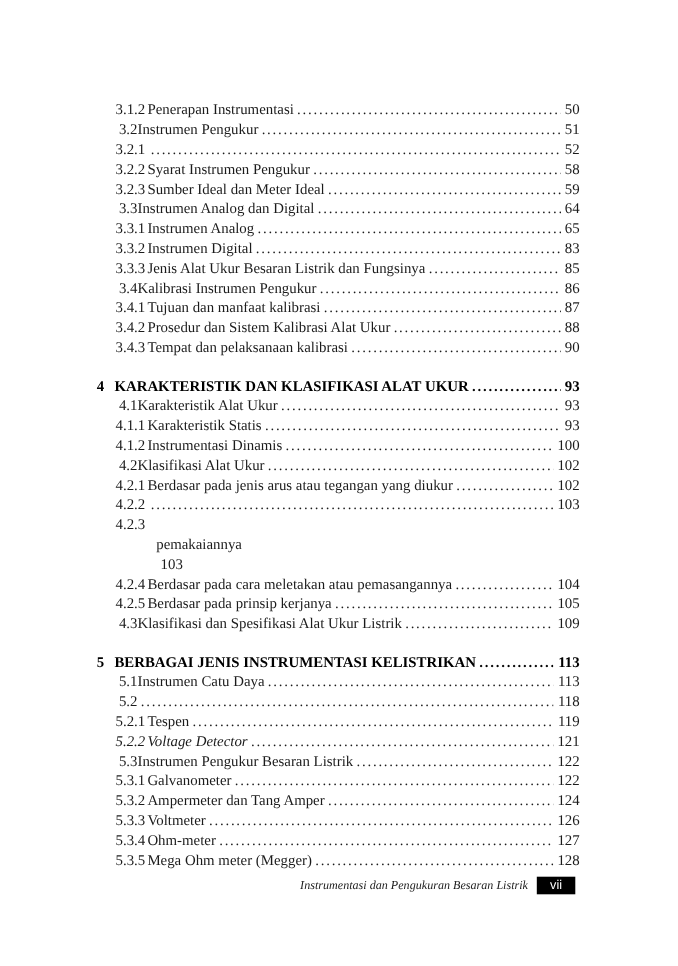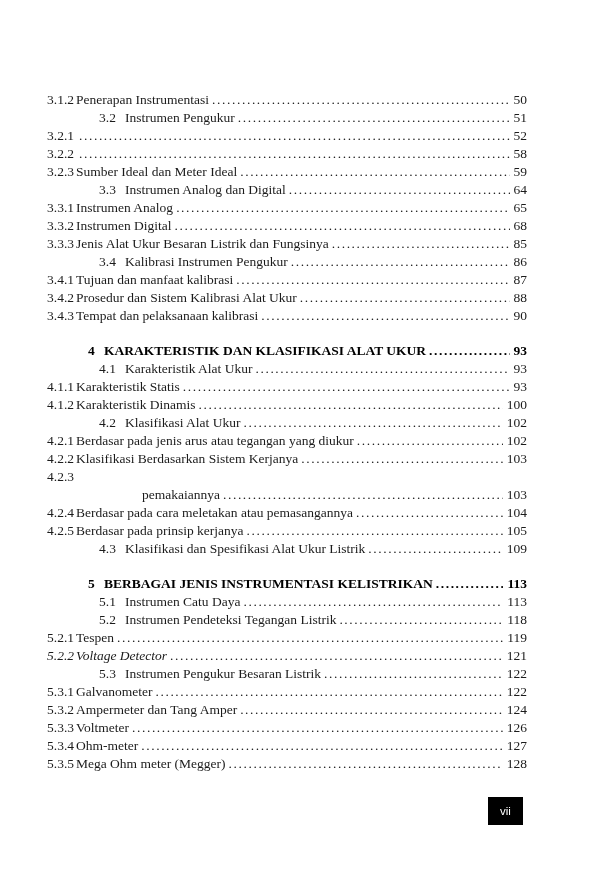--- a/index.html
+++ b/index.html
@@ -36,45 +36,45 @@
     white-space: nowrap;
     letter-spacing: 1.6px;
     padding-left: 3px;
   }
   .row .page-num {
     flex: 0 0 auto;
     padding-left: 4px;
   }
   .level-1 { padding-left: 88px; font-weight: 700; color: #000; }
   .level-1 .num { width: 16px; }
-  .level-2 { padding-left: 99px; }
+  .level-2 { padding-left: 99px; text-align: right; }
   .level-2 .num { width: 26px; }
-  .level-3 { padding-left: 47px; }
+  .level-3 { padding-left: 105px; }
   .level-3 .num { width: 29px; }
-  .cont { padding-left: 142px; }
+  .cont { padding-left: 142px; flex-direction: column; }
   .gap { margin-top: 17px; }
   .italic .num, .italic .label { font-style: italic; }
   .footer {
     position: absolute;
     top: 797px;
     left: 0;
     right: 93px;
     display: flex;
     justify-content: flex-end;
     align-items: center;
   }
   .footer-title {
     font-style: italic;
     font-size: 11px;
     color: #1b1b1b;
     margin-right: 8px;
   }
   .footer-pagebox {
     width: 35px;
-    height: 28px;
+    height: 16px;
     display: flex;
     align-items: center;
     justify-content: center;
     font-family: "Liberation Sans", sans-serif;
     font-size: 11.5px;
   }
 </style>
 </head>
 <body style="background: rgb(255, 255, 255); color: rgb(27, 27, 27);">
 
@@ -92,20 +92,21 @@
         <span class="leader">................................................................................................................................................................</span>
         <span class="page-num">51</span>
       </div>
       <div class="row level-3">
         <span class="num">3.2.1</span>
         <span class="leader">................................................................................................................................................................</span>
         <span class="page-num">52</span>
       </div>
       <div class="row level-3">
         <span class="num">3.2.2</span>
+        <span class="label">Syarat Instrumen Pengukur</span>
         <span class="leader">................................................................................................................................................................</span>
         <span class="page-num">58</span>
       </div>
       <div class="row level-3">
         <span class="num">3.2.3</span>
         <span class="label">Sumber Ideal dan Meter Ideal</span>
         <span class="leader">................................................................................................................................................................</span>
         <span class="page-num">59</span>
       </div>
       <div class="row level-2">
@@ -117,21 +118,21 @@
       <div class="row level-3">
         <span class="num">3.3.1</span>
         <span class="label">Instrumen Analog</span>
         <span class="leader">................................................................................................................................................................</span>
         <span class="page-num">65</span>
       </div>
       <div class="row level-3">
         <span class="num">3.3.2</span>
         <span class="label">Instrumen Digital</span>
         <span class="leader">................................................................................................................................................................</span>
-        <span class="page-num">68</span>
+        <span class="page-num">83</span>
       </div>
       <div class="row level-3">
         <span class="num">3.3.3</span>
         <span class="label">Jenis Alat Ukur Besaran Listrik dan Fungsinya</span>
         <span class="leader">................................................................................................................................................................</span>
         <span class="page-num">85</span>
       </div>
       <div class="row level-2">
         <span class="num">3.4</span>
         <span class="label">Kalibrasi Instrumen Pengukur</span>
@@ -169,39 +170,38 @@
         <span class="page-num">93</span>
       </div>
       <div class="row level-3">
         <span class="num">4.1.1</span>
         <span class="label">Karakteristik Statis</span>
         <span class="leader">................................................................................................................................................................</span>
         <span class="page-num">93</span>
       </div>
       <div class="row level-3">
         <span class="num">4.1.2</span>
-        <span class="label">Karakteristik Dinamis</span>
+        <span class="label">Instrumentasi Dinamis</span>
         <span class="leader">................................................................................................................................................................</span>
         <span class="page-num">100</span>
       </div>
       <div class="row level-2">
         <span class="num">4.2</span>
         <span class="label">Klasifikasi Alat Ukur</span>
         <span class="leader">................................................................................................................................................................</span>
         <span class="page-num">102</span>
       </div>
       <div class="row level-3">
         <span class="num">4.2.1</span>
         <span class="label">Berdasar pada jenis arus atau tegangan yang diukur</span>
         <span class="leader">................................................................................................................................................................</span>
         <span class="page-num">102</span>
       </div>
       <div class="row level-3">
         <span class="num">4.2.2</span>
-        <span class="label">Klasifikasi Berdasarkan Sistem Kerjanya</span>
         <span class="leader">................................................................................................................................................................</span>
         <span class="page-num">103</span>
       </div>
       <div class="row level-3">
         <span class="num">4.2.3</span>
       </div>
       <div class="row level-3 cont">
         <span class="label">pemakaiannya</span>
         <span class="leader">................................................................................................................................................................</span>
         <span class="page-num">103</span>
@@ -231,21 +231,20 @@
         <span class="page-num">113</span>
       </div>
       <div class="row level-2">
         <span class="num">5.1</span>
         <span class="label">Instrumen Catu Daya</span>
         <span class="leader">................................................................................................................................................................</span>
         <span class="page-num">113</span>
       </div>
       <div class="row level-2">
         <span class="num">5.2</span>
-        <span class="label">Instrumen Pendeteksi Tegangan Listrik</span>
         <span class="leader">................................................................................................................................................................</span>
         <span class="page-num">118</span>
       </div>
       <div class="row level-3">
         <span class="num">5.2.1</span>
         <span class="label">Tespen</span>
         <span class="leader">................................................................................................................................................................</span>
         <span class="page-num">119</span>
       </div>
       <div class="row level-3 italic">
@@ -285,17 +284,18 @@
         <span class="page-num">127</span>
       </div>
       <div class="row level-3">
         <span class="num">5.3.5</span>
         <span class="label">Mega Ohm meter (Megger)</span>
         <span class="leader">................................................................................................................................................................</span>
         <span class="page-num">128</span>
       </div>
     </div>
   <div class="footer">
+    <span class="footer-title">Instrumentasi dan Pengukuran Besaran Listrik</span>
     <span class="footer-pagebox" style="background: rgb(0, 0, 0); color: rgb(255, 255, 255);">
       <span>vii</span>
     </span>
   </div>
 </div>
 
 </body></html>

